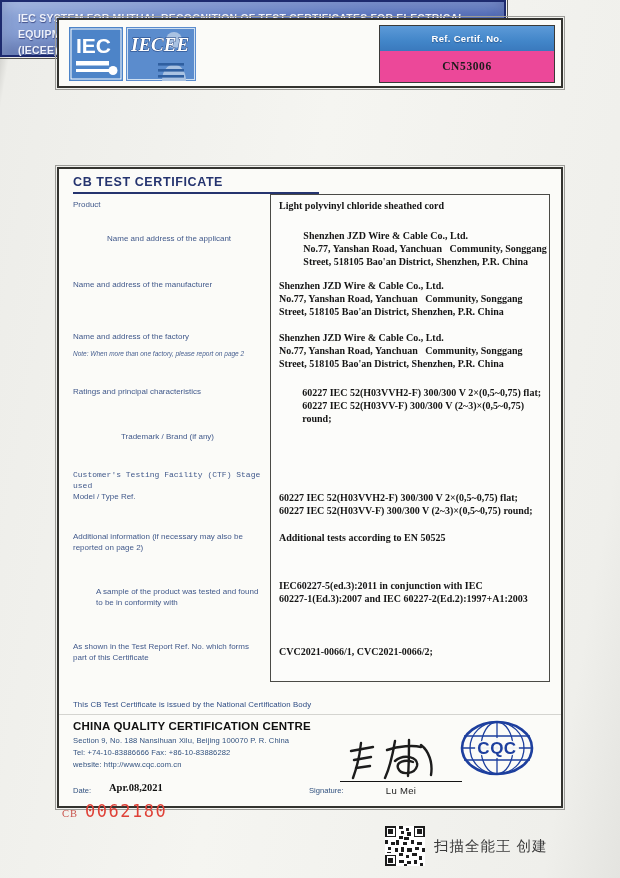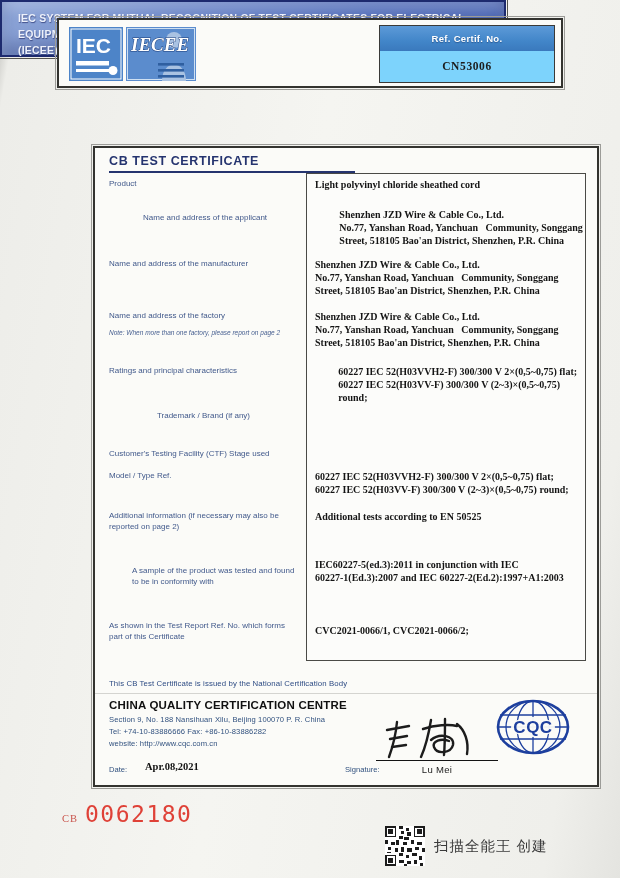--- a/index.html
+++ b/index.html
@@ -15,21 +15,21 @@
     position:absolute;box-sizing:border-box;
     border:2px solid #33332f;outline:1px solid #9c9c98;outline-offset:1.5px;
     background:#fbfbf8;
   }
   
   #header-box{left:57px;top:18px;width:506px;height:70px;}
   #iec-logo{position:absolute;left:10px;top:7px;}
   #iecee-logo{position:absolute;left:67px;top:7px;}
   #ref-box{
     position:absolute;right:6px;top:5px;width:176px;height:58px;
-    border:1.5px solid #3a3a38;box-sizing:border-box;background:#7dd3fc;
+    border:1.5px solid #3a3a38;box-sizing:border-box;background:#ec4899;
   }
   #ref-bar{
     height:25px;background:linear-gradient(180deg,#5d9ad8 0%,#4286c9 60%,#3a79bd 100%);
     color:#fff;font-weight:bold;font-size:9.5px;display:flex;align-items:center;justify-content:center;
     text-shadow:0 1px 1px #2a5a94;letter-spacing:.3px;
   }
   #ref-val{
     height:30px;display:flex;align-items:center;justify-content:center;
     font-family:"Liberation Serif",serif;font-size:11.5px;color:#1c1c1c;letter-spacing:.6px;font-weight:600;
   }
@@ -39,21 +39,21 @@
     border:2px solid #1d2a6e;outline:1px solid #55554f;outline-offset:1.5px;
     background:linear-gradient(115deg,#8ea6d8 0%,#6d87c8 35%,#5570bb 70%,#4c66b2 100%);
     box-shadow:inset 0 -12px 16px rgba(18,28,88,.28), inset 0 8px 12px rgba(255,255,255,.22);
     box-sizing:border-box;padding:9px 16px 0 16px;
   }
   #banner .txt{
     color:#edf1fb;font-weight:bold;font-size:10.5px;line-height:1.5;
     white-space:pre-wrap;text-shadow:.5px 1px 1px rgba(24,34,96,.65);letter-spacing:.2px;
   }
   
-  #main-box{left:57px;top:146px;width:506px;height:641px;margin-left:36px;}
+  #main-box{left:57px;top:167px;width:506px;height:641px;}
   #cert-title{
     position:absolute;left:14px;top:6px;
     color:#25346f;font-weight:bold;font-size:12.5px;letter-spacing:.6px;
     border-bottom:2px solid #25346f;padding:0 96px 3px 0;
   }
   #value-rect{
     position:absolute;left:211px;top:25px;width:280px;height:488px;
     border:1px solid #4a4a46;box-sizing:border-box;background:rgba(255,255,255,.35);
   }
   .row{position:absolute;left:0;right:0;display:flex;}
@@ -68,21 +68,21 @@
     box-sizing:border-box;width:280px;padding:5px 10px 0 9px;
     font-family:"Liberation Serif",serif;font-weight:bold;font-size:10px;line-height:1.32;
     color:#141414;white-space:pre-wrap;
   }
   .r0{top:25px;height:30px;}
   .r1{top:55px;height:50px;padding-left:34px;}  .r1 .lbl{padding-top:10px;}
   .r2{top:105px;height:52px;}
   .r3{top:157px;height:55px;}
   .r4{top:212px;height:45px;gap:32px;}
   .r5{top:257px;height:38px;text-align:center;}
-  .r6{top:295px;height:22px;}
+  .r6{top:295px;height:22px;font-family:Liberation Mono, monospace;}
   .r7{top:317px;height:40px;}
   .r8{top:357px;height:45px;}
   .r9{top:402px;height:65px;} .r9 .lbl{padding-top:16px;padding-left:37px;} .r9 .val{padding-top:8px;}
   .r10{top:467px;height:46px;} .r10 .val{padding-top:9px;}
   #issued-line{
     position:absolute;left:14px;top:531px;font-size:7.8px;color:#2e4c84;letter-spacing:.1px;
   }
   #footer-divider{position:absolute;left:0;right:0;top:545px;border-top:1px solid #d4d4d0;}
   #org-name{
     position:absolute;left:14px;top:551px;font-size:11.5px;font-weight:bold;color:#101010;letter-spacing:.2px;
@@ -105,21 +105,21 @@
   }
   #cqc-logo{position:absolute;left:399px;top:549px;}
   
   #cb-stamp{
     position:absolute;left:62px;top:801px;display:flex;align-items:baseline;gap:7px;
   }
   #cb-stamp .prefix{
     font-family:"Liberation Serif",serif;font-size:10.5px;color:#c9534b;letter-spacing:1px;
   }
   #cb-stamp .num{
-    font-family:"DejaVu Sans Mono",monospace;font-size:23px;color:#df4137;letter-spacing:1.5px;
+    font-family:"DejaVu Sans Mono",monospace;font-size:17px;color:#df4137;letter-spacing:1.5px;
   }
   #watermark{position:absolute;left:385px;top:826px;display:flex;align-items:center;gap:9px;}
   #watermark .wm-text{font-size:14.5px;color:#3a3a3a;letter-spacing:1px;}
 </style>
 </head>
 <body>
 
 <div id="page">
 
   <div id="header-box" class="bordered">

